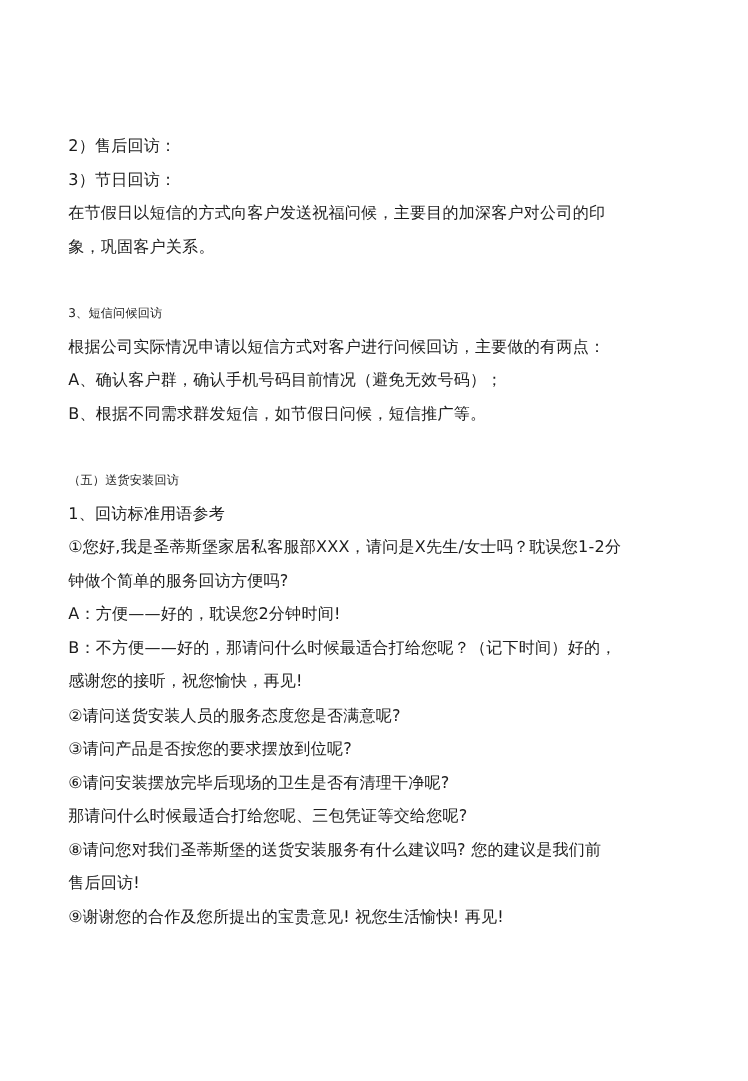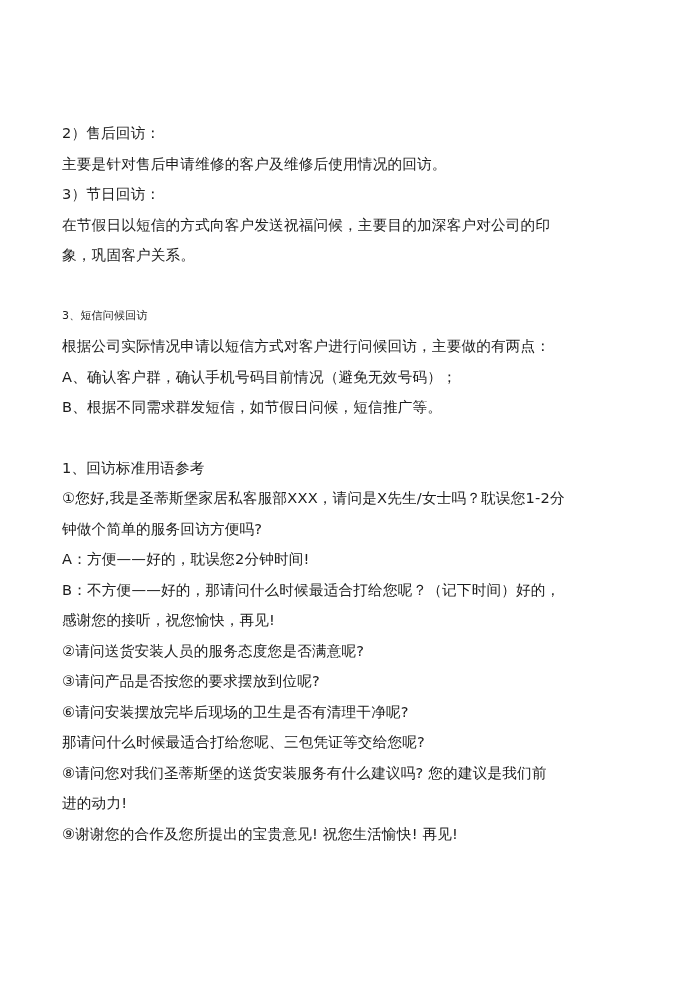--- a/index.html
+++ b/index.html
@@ -43,46 +43,46 @@
     margin: 0;
   }
 </style>
 </head>
 <body>
 
 <div class="page">
 
   <div class="doc-block">
     <p class="doc-line">2）售后回访：</p>
-    <p class="doc-line">主要是针对售后申请维修的客户及维修后使用情况的回访。</p>
     <p class="doc-line">3）节日回访：</p>
     <p class="doc-line">在节假日以短信的方式向客户发送祝福问候，主要目的加深客户对公司的印</p>
     <p class="doc-line">象，巩固客户关系。</p>
   </div>
 
   <div class="block-gap-lg"></div>
 
   <div class="doc-block">
     <p class="doc-line section-head">3、短信问候回访</p>
     <p class="doc-line">根据公司实际情况申请以短信方式对客户进行问候回访，主要做的有两点：</p>
     <p class="doc-line">A、确认客户群，确认手机号码目前情况（避免无效号码）；</p>
     <p class="doc-line">B、根据不同需求群发短信，如节假日问候，短信推广等。</p>
   </div>
 
   <div class="block-gap-md"></div>
 
   <div class="doc-block">
+    <p class="doc-line section-head">（五）送货安装回访</p>
     <p class="doc-line">1、回访标准用语参考</p>
     <p class="doc-line">①您好,我是圣蒂斯堡家居私客服部XXX，请问是X先生/女士吗？耽误您1-2分</p>
     <p class="doc-line">钟做个简单的服务回访方便吗?</p>
     <p class="doc-line">A：方便——好的，耽误您2分钟时间!</p>
     <p class="doc-line">B：不方便——好的，那请问什么时候最适合打给您呢？（记下时间）好的，</p>
     <p class="doc-line">感谢您的接听，祝您愉快，再见!</p>
     <p class="doc-line">②请问送货安装人员的服务态度您是否满意呢?</p>
     <p class="doc-line">③请问产品是否按您的要求摆放到位呢?</p>
     <p class="doc-line">⑥请问安装摆放完毕后现场的卫生是否有清理干净呢?</p>
     <p class="doc-line">那请问什么时候最适合打给您呢、三包凭证等交给您呢?</p>
     <p class="doc-line">⑧请问您对我们圣蒂斯堡的送货安装服务有什么建议吗? 您的建议是我们前</p>
-    <p class="doc-line">进的动力!</p>
+    <p class="doc-line">售后回访!</p>
     <p class="doc-line">⑨谢谢您的合作及您所提出的宝贵意见! 祝您生活愉快! 再见!</p>
   </div>
 
 </div>
 
 </body></html>

